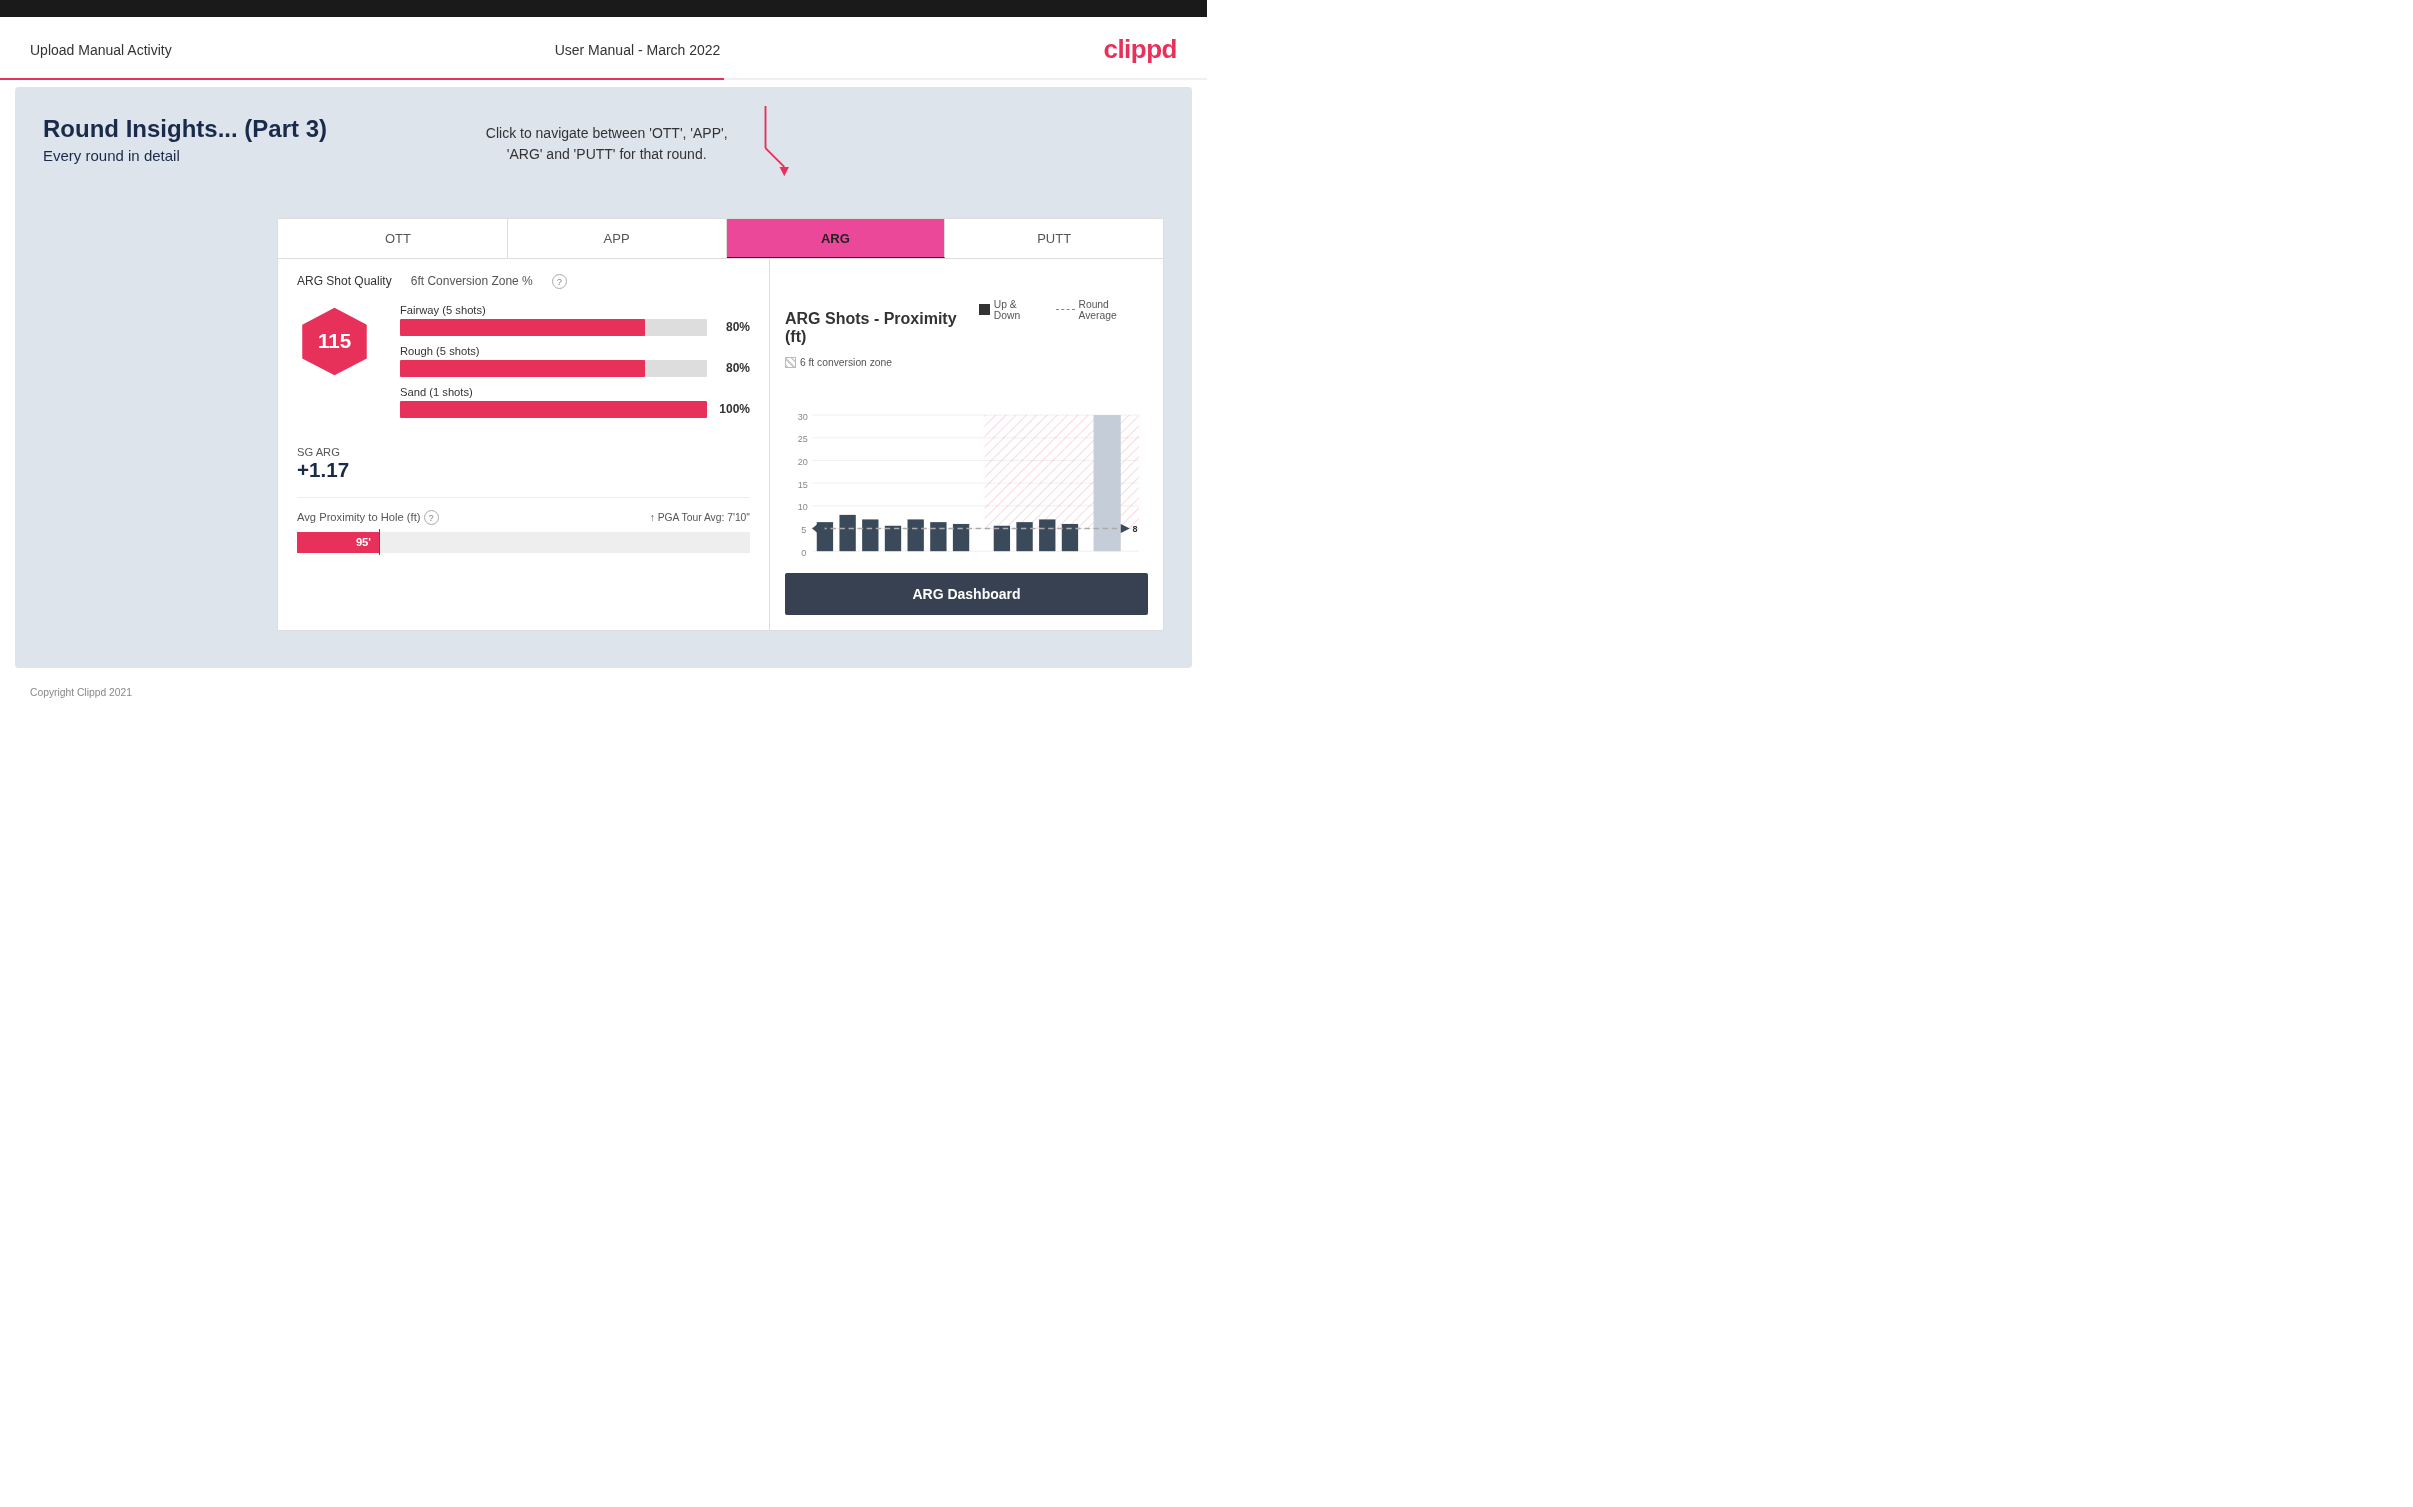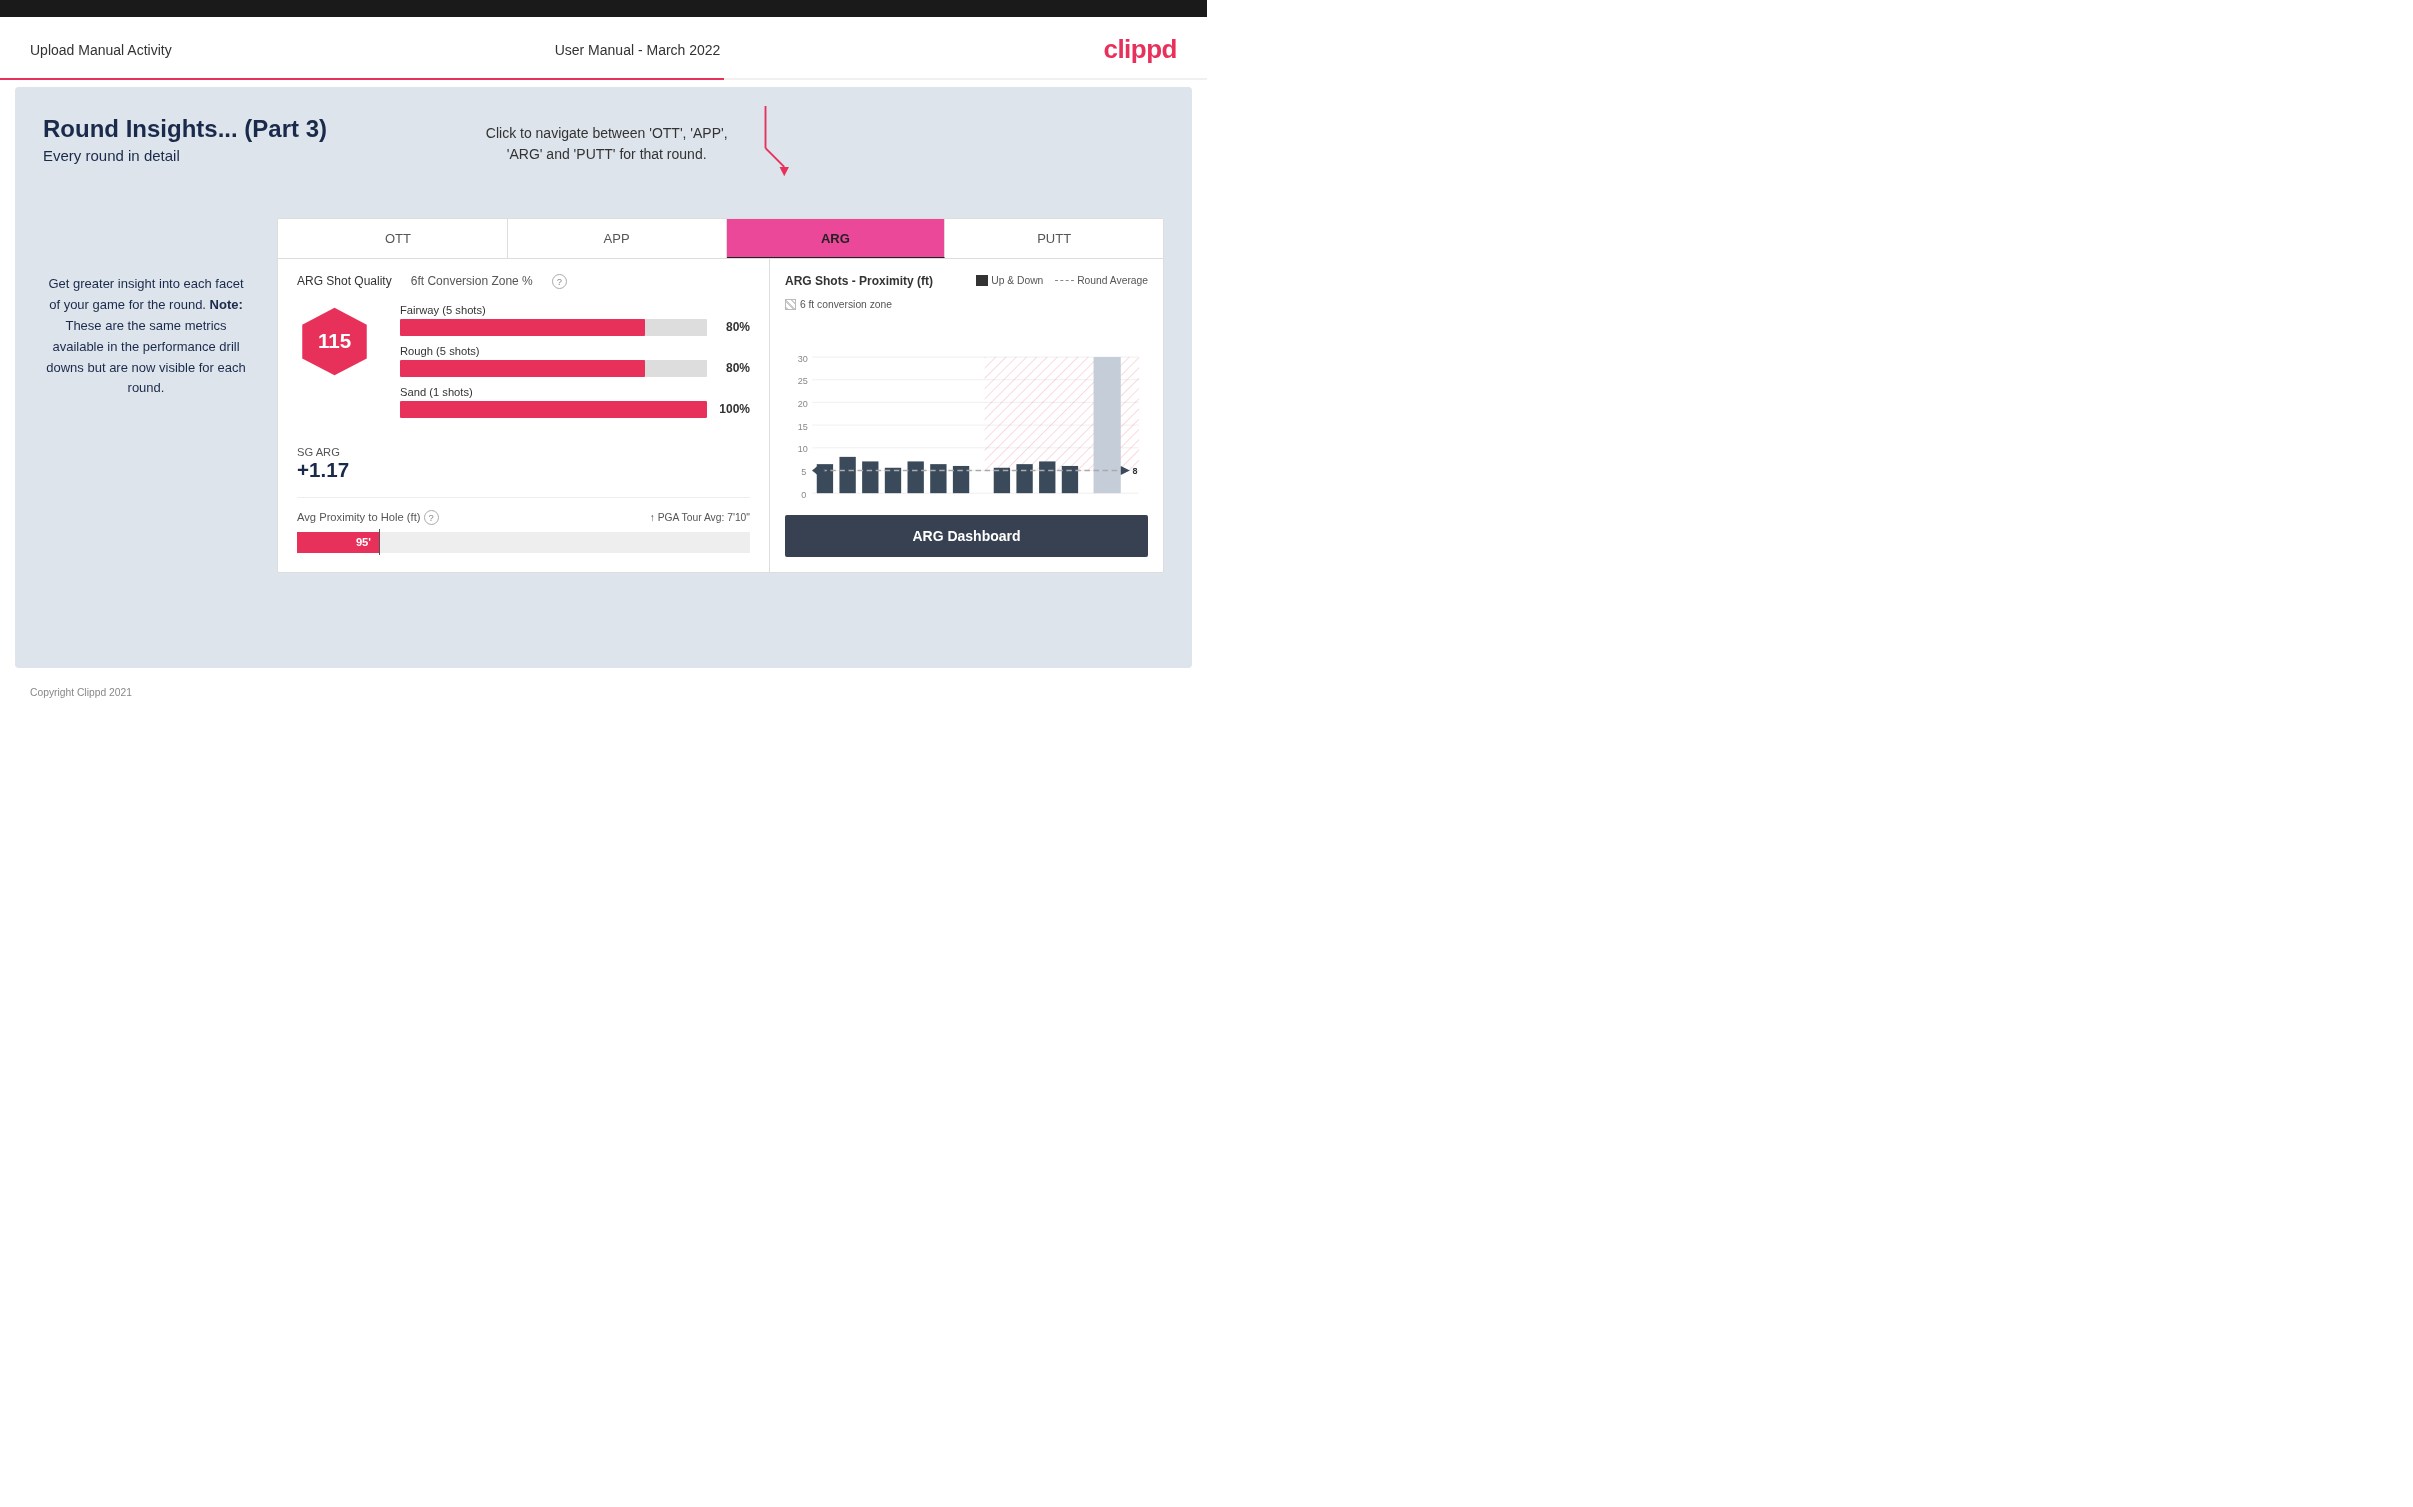--- a/index.html
+++ b/index.html
@@ -285,21 +285,21 @@
       flex-direction: column;
     }
     .right-panel-header {
       display: flex;
       align-items: center;
       justify-content: space-between;
       font-size: 11.2px;
       color: #333;
       margin-bottom: 11.2px;
     }
-    .right-panel-title { font-weight: 600; font-size: 12px; }
+    .right-panel-title { font-weight: 600; font-size: 16px; margin-top: 36px; }
     .legend {
       display: flex;
       align-items: center;
       gap: 11.2px;
       font-size: 10.3px;
       color: #555;
     }
     .legend-item {
       display: flex;
       align-items: center;
@@ -395,25 +395,20 @@
       Click to navigate between 'OTT', 'APP',<br>'ARG' and 'PUTT' for that round.
     </div>
 
     <svg width="75" height="75" viewBox="0 0 80 80">
       <line x1="40" y1="0" x2="40" y2="45" stroke="#e8315a" stroke-width="2"></line>
       <line x1="40" y1="45" x2="60" y2="65" stroke="#e8315a" stroke-width="2"></line>
       <polygon points="55,65 65,65 60,75" fill="#e8315a"></polygon>
     </svg>
   </div>
 
-  <div class="left-description">
-    Get greater insight into each facet of your game for the round.
-    <span class="note-bold">Note:</span>
-    These are the same metrics available in the performance drill downs but are now visible for each round.
-  </div>
 
   <div class="dashboard-card">
 
     <div class="tabs-row">
       <div class="tab">OTT</div>
       <div class="tab">APP</div>
       <div class="tab active">ARG</div>
       <div class="tab">PUTT</div>
     </div>
 

